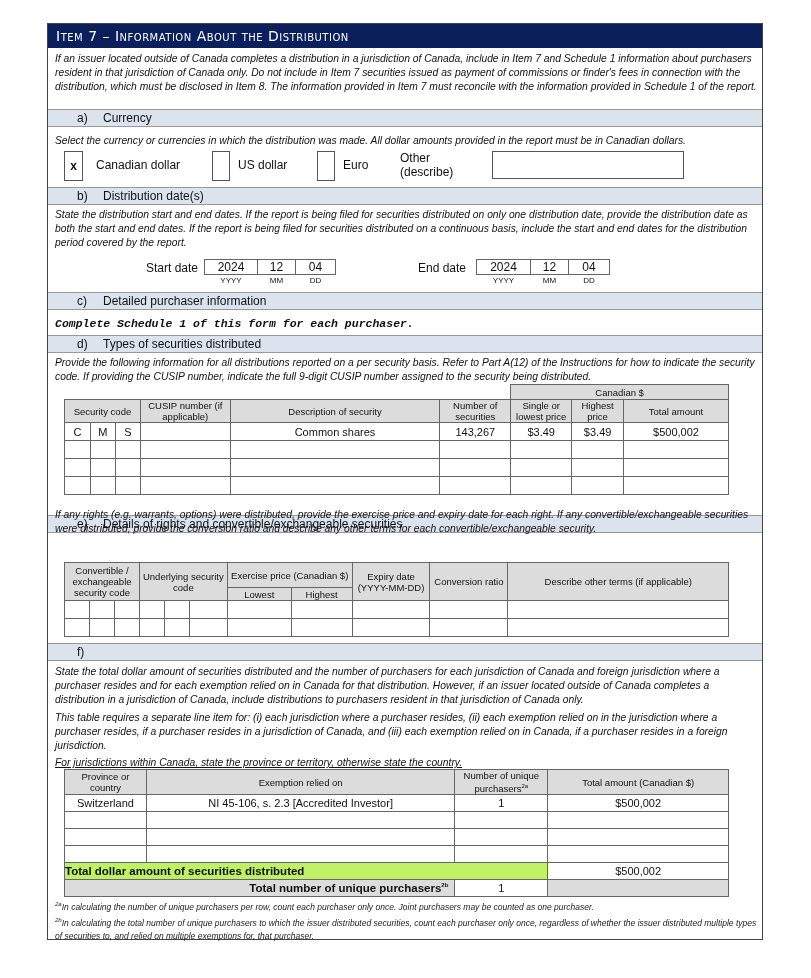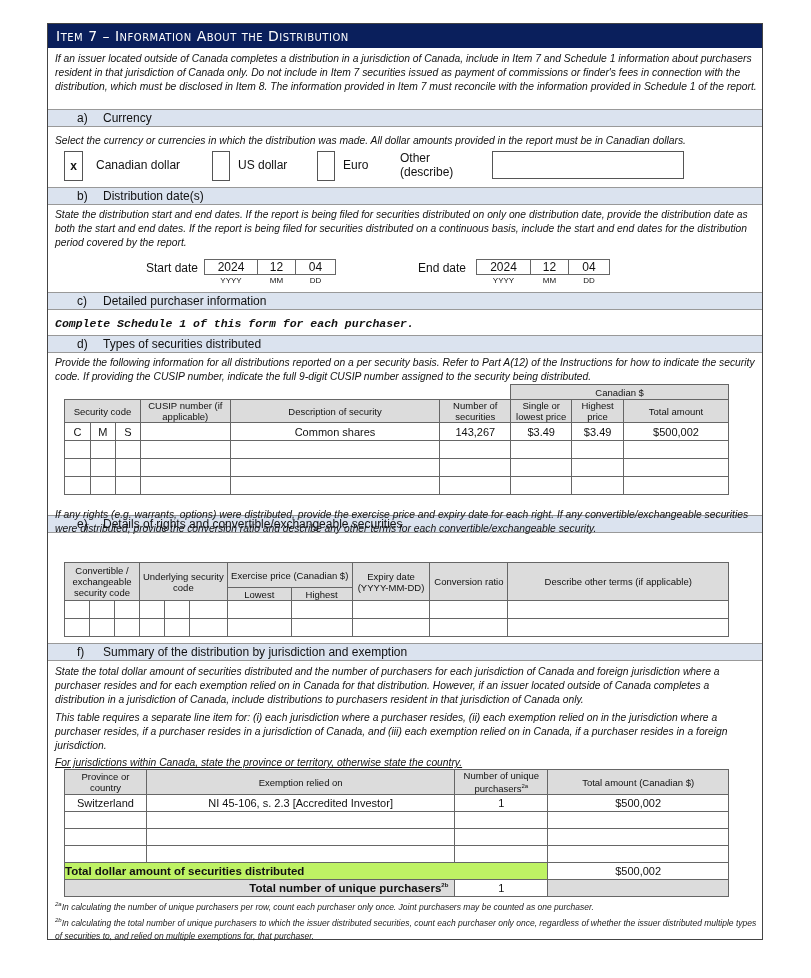--- a/index.html
+++ b/index.html
@@ -215,21 +215,20 @@
           <td></td>
       <td></td>
           <td></td>
           <td></td>
     </tr>
   </tbody>
     </table>
 
   <div class="sect" style="top:619px;">
     <span class="lbl">f)</span>
-    <span class="txt">Summary of the distribution by jurisdiction and exemption</span>
   </div>
   <div class="abs it" style="left:7px; top:641px; width:702px;">State the total dollar amount of securities distributed and the number of purchasers for each jurisdiction of Canada and foreign jurisdiction where a purchaser resides and for each exemption relied on in Canada for that distribution. However, if an issuer located outside of Canada completes a distribution in a jurisdiction of Canada, include distributions to purchasers resident in that jurisdiction of Canada only.</div>
   <div class="abs it" style="left:7px; top:732px; width:702px; text-decoration:underline;">For jurisdictions within Canada, state the province or territory, otherwise state the country.</div>
   <div class="abs it" style="left:7px; top:687px; width:702px;">This table requires a separate line item for: (i) each jurisdiction where a purchaser resides, (ii) each exemption relied on in the jurisdiction where a purchaser resides, if a purchaser resides in a jurisdiction of Canada, and (iii) each exemption relied on in Canada, if a purchaser resides in a foreign jurisdiction.</div>
 
   <table style="left:16px; top:745px; width:665px; font-size:11px;">
     <colgroup>
       <col style="width:82px">
         <col style="width:309px">
         <col style="width:93px">

